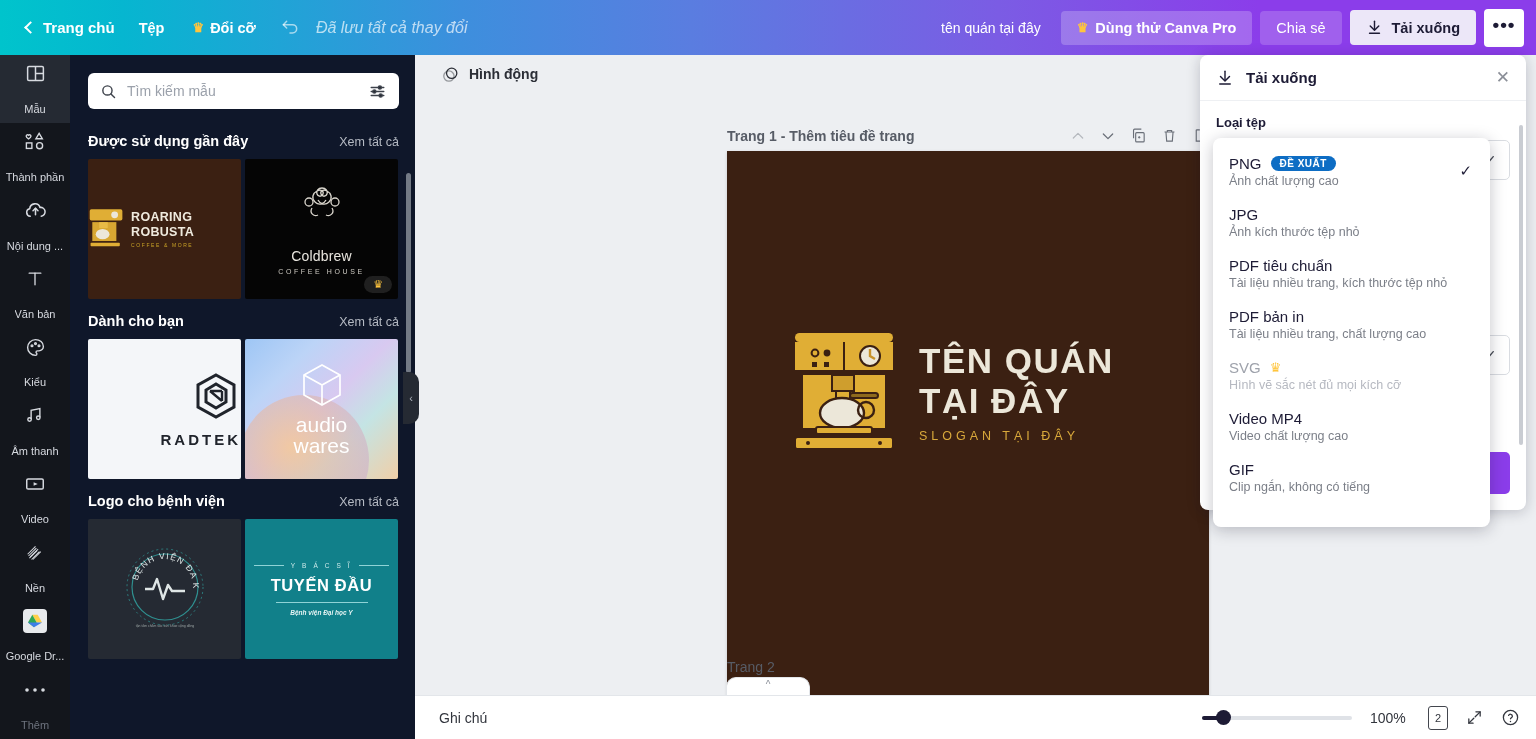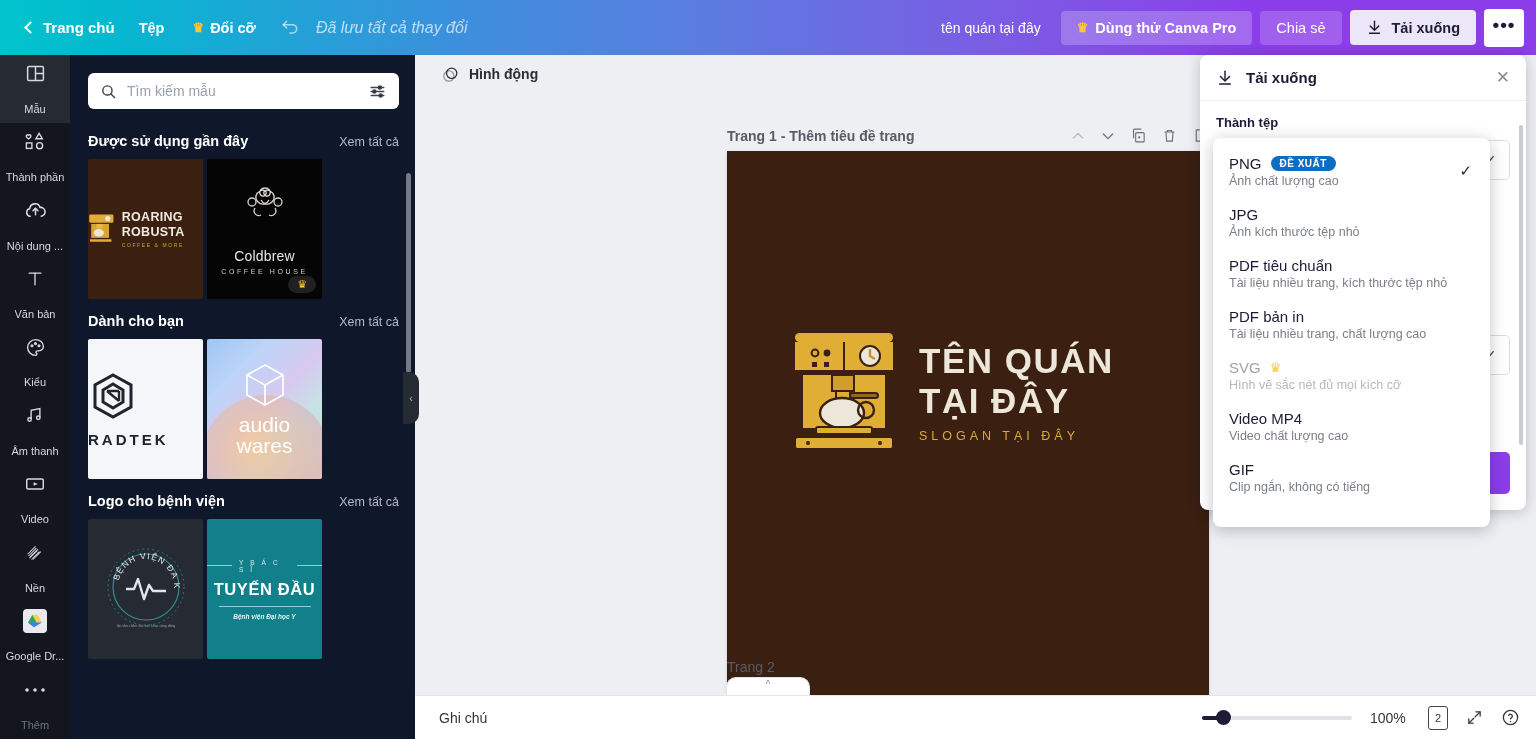--- a/index.html
+++ b/index.html
@@ -80,21 +80,21 @@
   .search-input {
     border:none; outline:none; flex:1; font-size:14px; color:#4a4f58;
     font-family:"Liberation Sans", sans-serif; background:transparent;
   }
   .search-input::placeholder { color:#9ba1ab; }
   .sec { padding:0 16px 0 18px; margin-top:14px; }
   .sec-head { display:flex; align-items:baseline; justify-content:space-between; margin-bottom:10px; }
   .sec-title { color:#fff; font-size:14.5px; font-weight:700; }
   .sec-more { color:#b5bac3; font-size:12.5px; cursor:pointer; }
   .thumbs { display:flex; gap:4px; position:relative; }
-  .thumb { width:115px; height:140px; border-radius:2px; overflow:hidden; position:relative; cursor:pointer; }
+  .thumb { width:153px; height:140px; border-radius:2px; overflow:hidden; position:relative; cursor:pointer; }
   .arrow-next {
     position:absolute; right:-22px; top:50%; transform:translateY(-50%);
     color:#c8ccd3; font-size:20px; cursor:pointer; line-height:1;
   }
   .pro-pill {
     position:absolute; right:6px; bottom:6px; background:rgba(40,40,40,.78);
     border-radius:9px; padding:2px 9px; font-size:11px; color:#ffc53d; line-height:1.2;
   }
   .panel-scroll {
     position:absolute; right:4px; top:118px; width:5px; height:200px;
@@ -106,21 +106,21 @@
     display:flex; align-items:center; justify-content:center; color:#aeb4bd; font-size:11px; cursor:pointer;
   }
 
   
   .t-roaring { background:#3b2012; display:flex; align-items:center; justify-content:center; gap:7px; }
   .t-rt { color:#efeade; font-family:"Liberation Sans", sans-serif; font-weight:700; font-size:12.5px; line-height:1.15; letter-spacing:.3px; }
   .t-rsub { color:#c9a227; font-size:5px; letter-spacing:1.6px; margin-top:3px; }
   .t-cold { background:#050505; display:flex; flex-direction:column; align-items:center; justify-content:center; }
   .t-coldname { color:#e9e6df; font-size:14px; margin-top:24px; letter-spacing:.2px; }
   .t-coldsub { color:#cfccc4; font-size:7px; letter-spacing:2.6px; margin-top:4px; }
-  .t-radtek { background:#f4f6f9; display:flex; flex-direction:column; align-items:flex-start; justify-content:center; }
+  .t-radtek { background:#f4f6f9; display:flex; flex-direction:column; align-items:flex-end; justify-content:center; }
   .t-radname { color:#20242c; font-size:15px; font-weight:700; letter-spacing:3px; margin-top:10px; }
   .t-audio { background:linear-gradient(135deg,#9ec6f5 0%, #bcd4f7 25%, #d8c9f0 50%, #c4e4e4 70%, #f0cfa8 100%); display:flex; flex-direction:column; align-items:center; justify-content:center; position:relative; overflow:hidden; }
   .t-audio::before { content:""; position:absolute; width:130px; height:130px; border-radius:50%; background:radial-gradient(circle at 40% 40%, rgba(245,200,150,.85), rgba(180,160,235,.5)); left:-6px; bottom:-46px; }
   .t-audioname { color:#fff; font-size:21px; line-height:1.02; text-align:center; position:relative; z-index:2; margin-top:6px; }
   .t-hos1 { background:#252a33; display:flex; align-items:center; justify-content:center; }
   .t-hos2 { background:#11808a; display:flex; flex-direction:column; align-items:center; justify-content:center; }
   .t-h2sup { color:#cdeaea; font-size:6.5px; letter-spacing:2.6px; }
   .t-h2main { color:#ffffff; font-size:16.5px; font-weight:700; letter-spacing:.6px; margin:7px 0; }
   .t-h2sub { color:#e6f4f4; font-size:6.5px; font-style:italic; font-weight:700; }
   .rule { height:1px; background:#8fd3d6; width:30px; }
@@ -630,21 +630,21 @@
     <div class="dl-head">
       <svg width="18" height="18" viewBox="0 0 24 24" fill="none" stroke="#1d1b35" stroke-width="1.9" stroke-linecap="round" stroke-linejoin="round">
         <line x1="12" y1="3" x2="12" y2="15"></line>
           <polyline points="6 10 12 16 18 10"></polyline>
           <line x1="5" y1="20" x2="19" y2="20"></line>
       </svg>
       <span class="dl-title">Tải xuống</span>
       <span class="dl-close">✕</span>
     </div>
     <div class="dl-body">
-      <div class="dl-label">Thành tệp</div>
+      <div class="dl-label">Loại tệp</div>
       <div class="dl-select">
         <span>PNG</span>
         <span class="cv">
           <svg width="15" height="15" viewBox="0 0 24 24" fill="none" stroke="currentColor" stroke-width="2.2" stroke-linecap="round" stroke-linejoin="round">
               <polyline points="6 9 12 16 18 9"></polyline>
             </svg>
         </span>
       </div>
       <div class="dl-sizerow">
         <span class="dl-label" style="margin:0">Cỡ</span>

